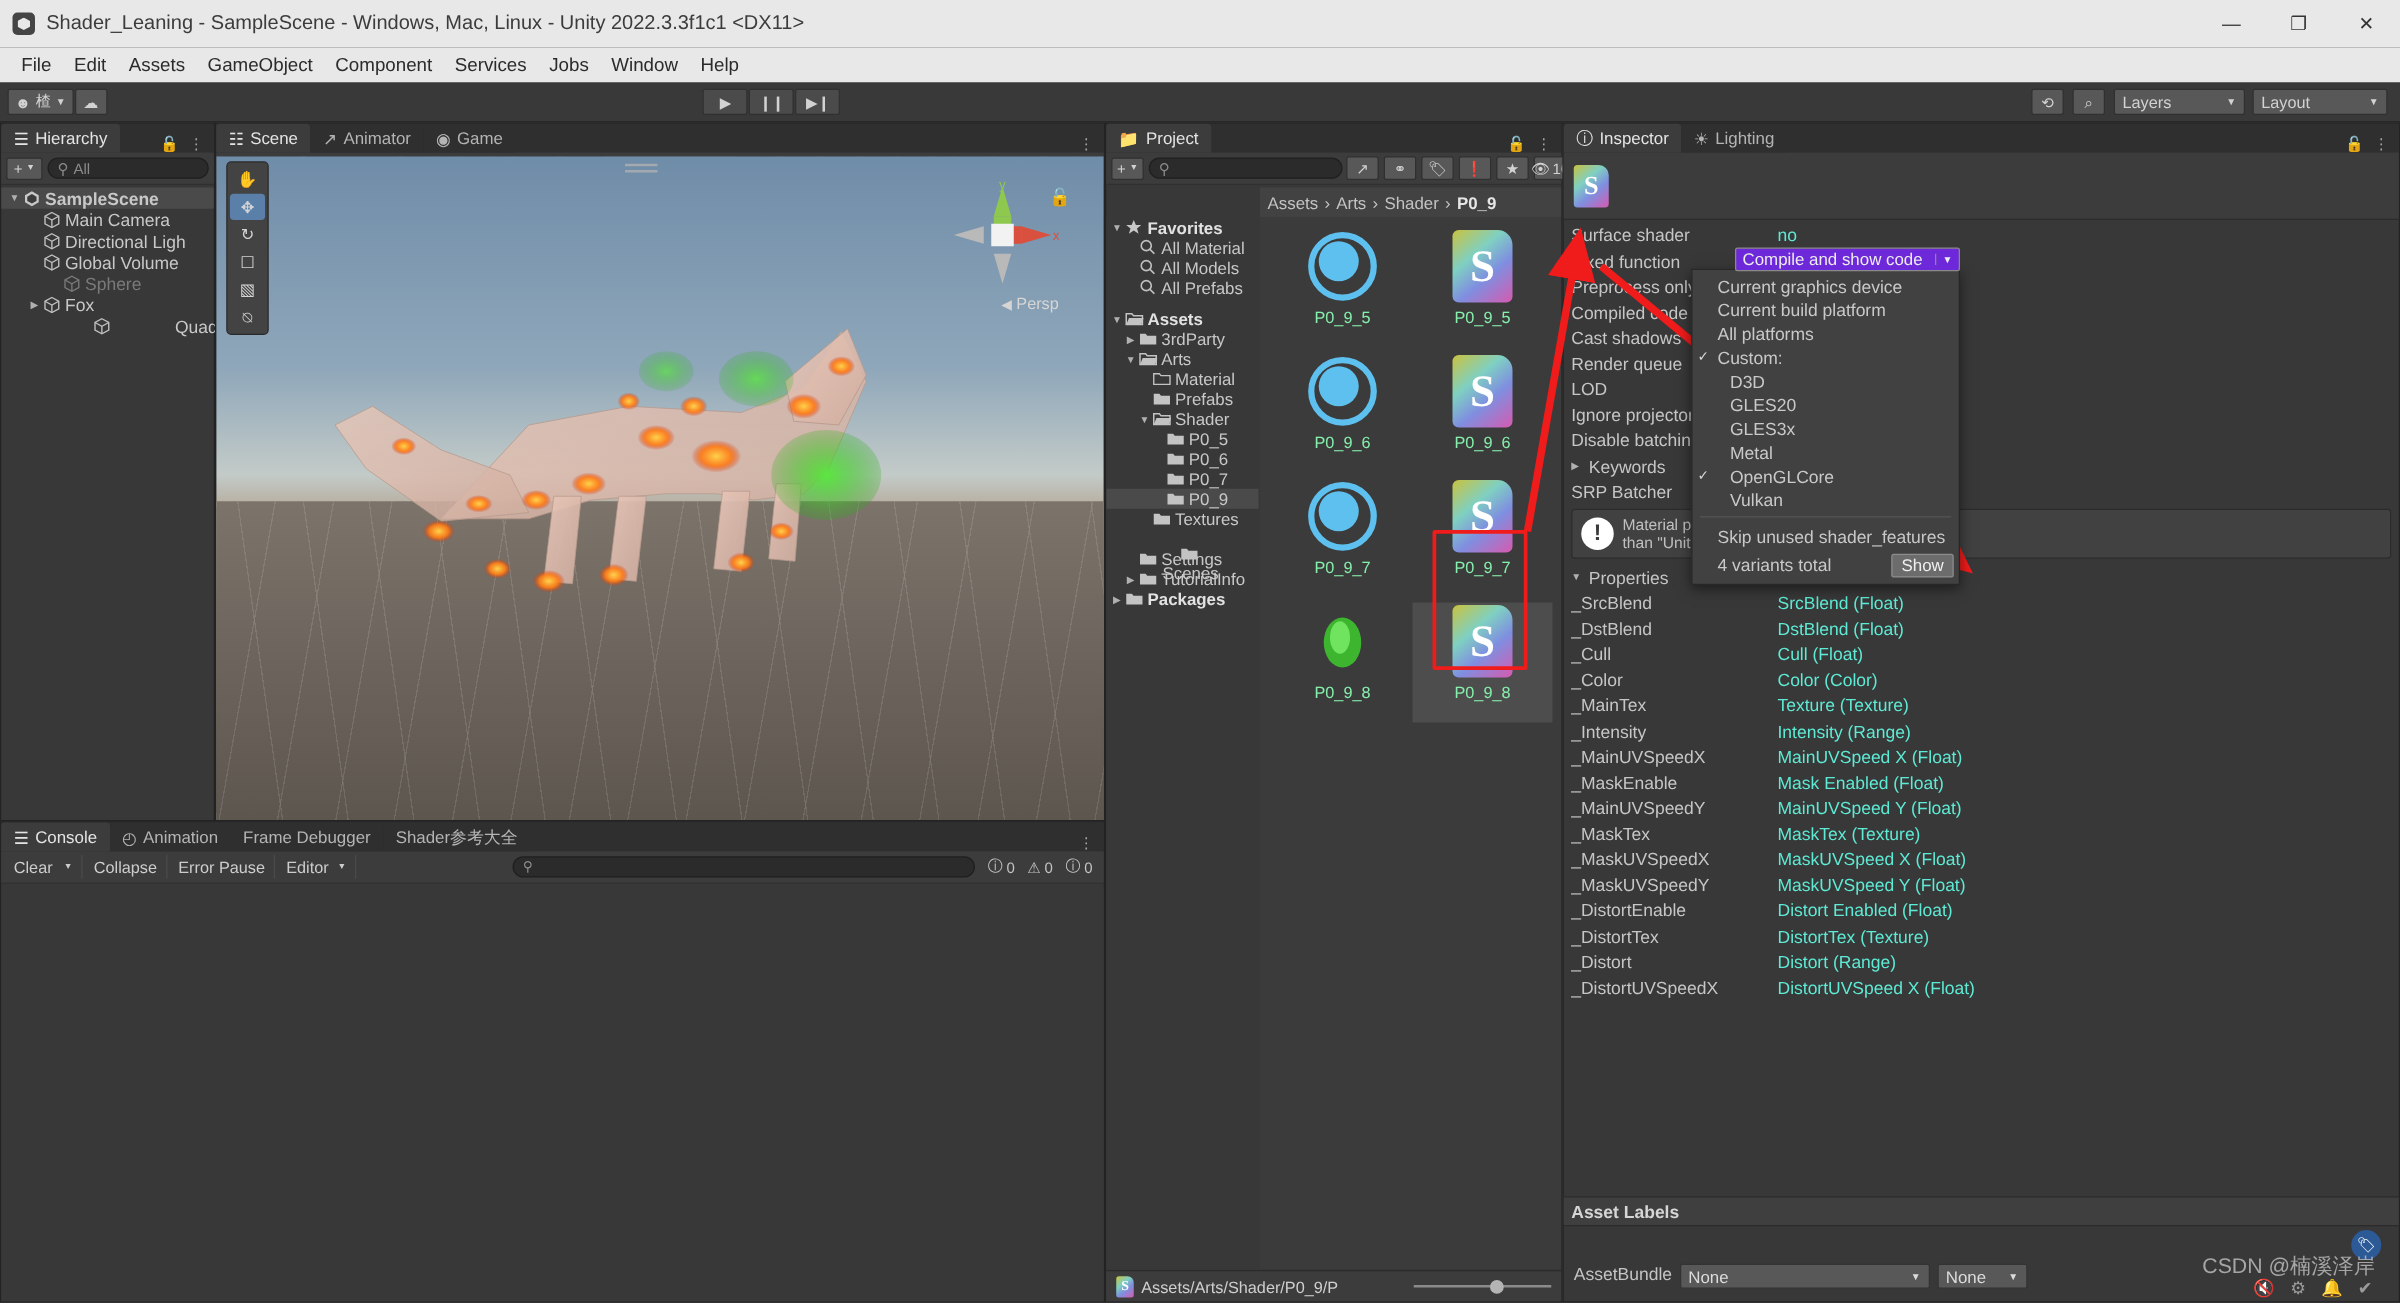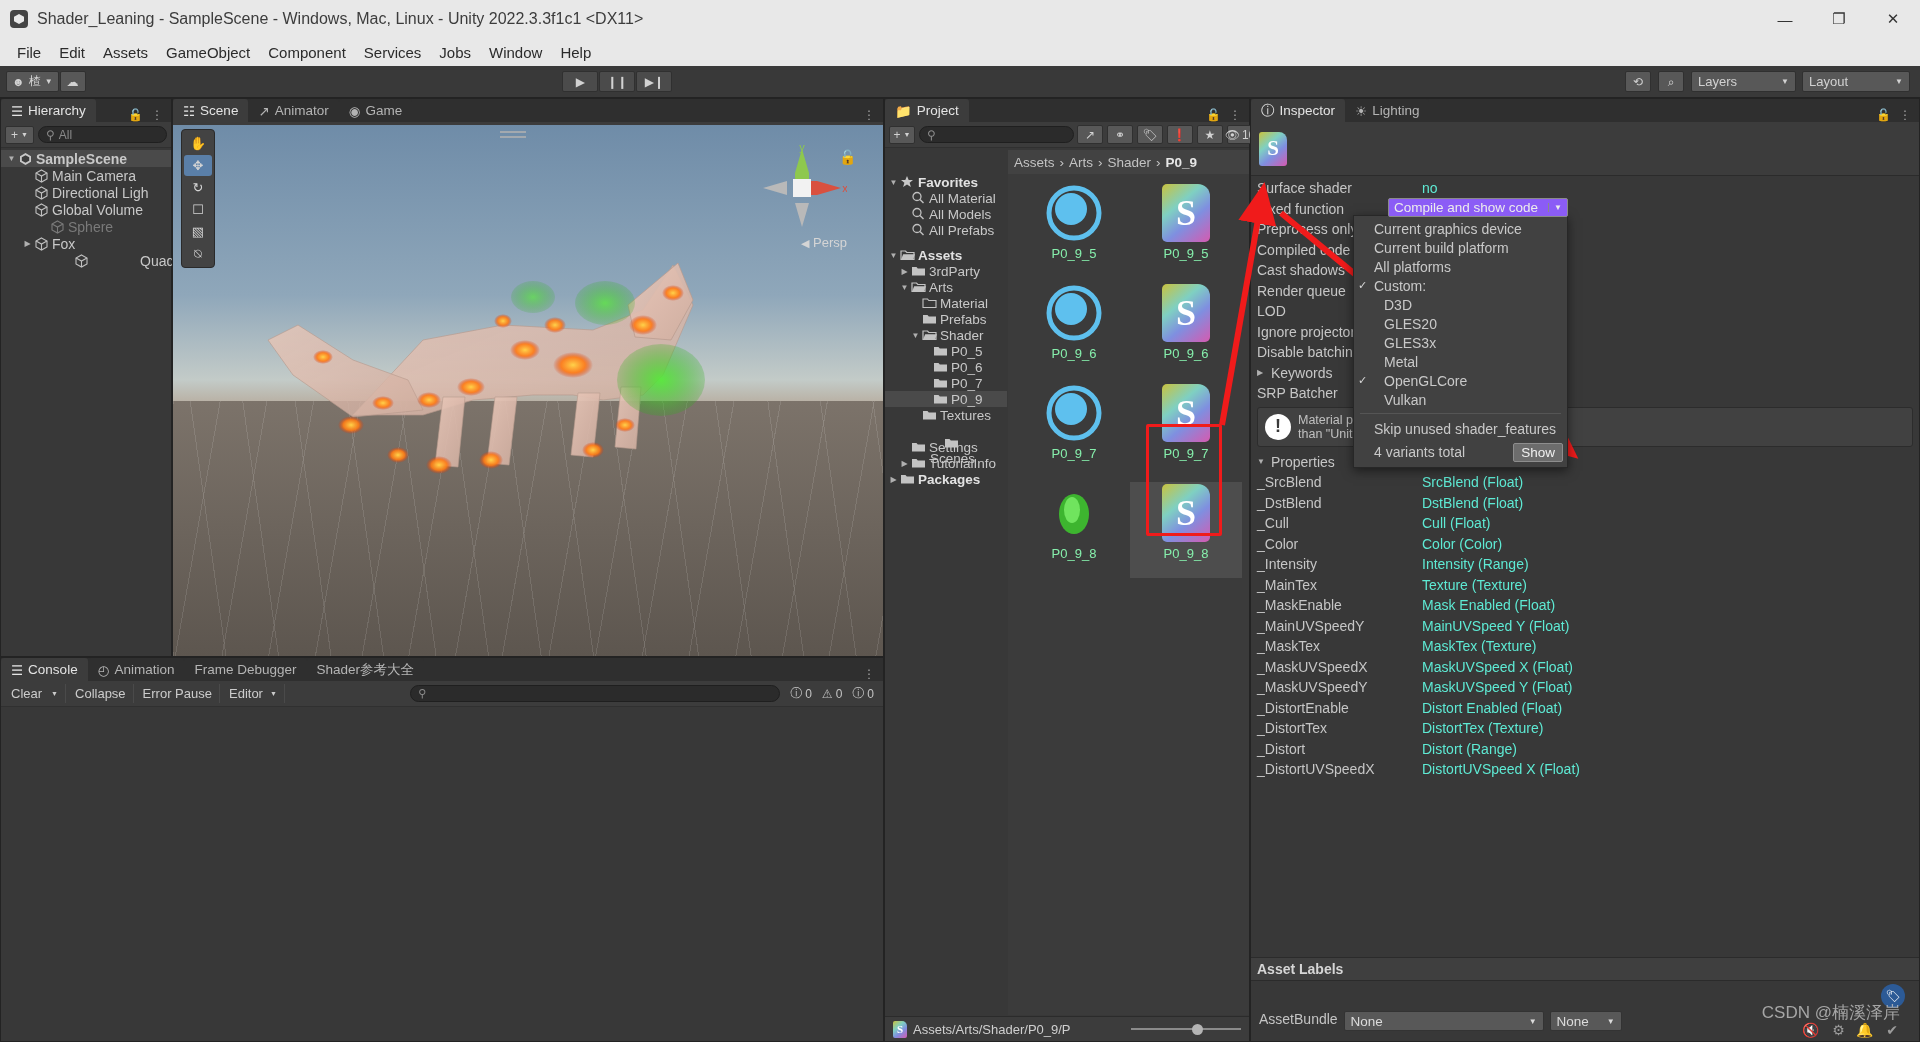--- a/index.html
+++ b/index.html
@@ -127,21 +127,21 @@
   
   .popup { position:absolute; left:1353px; top:215px; width:215px; background:#414141; border:1px solid #272727;
            box-shadow:0 3px 10px rgba(0,0,0,.5); z-index:40; padding:3px 0; }
   .pitem { height:19px; display:flex; align-items:center; font-size:14px; color:#c9c9c9; padding-left:4px; }
   .pitem .ck { width:16px; flex:0 0 16px; font-size:11px; color:#d8d8d8; }
   .pitem .lbl { }
   .pitem.ind .lbl { padding-left:10px; }
   .psep { height:1px; background:#555; margin:4px 6px; }
   .pfoot { height:24px; display:flex; align-items:center; padding-left:20px; font-size:14px; color:#c9c9c9;}
   .showbtn { margin-left:auto; margin-right:4px; height:19px; background:#6c6c6c; border:1px solid #8d8d8d; border-radius:2px; padding:0 7px; display:flex; align-items:center; font-size:13.5px; color:#f0f0f0;}
-  .combo-field { position:absolute; left:1388px; top:198px; width:180px; height:19px; background:#8b5cf6; border:1px solid #8a8a8a; border-radius:2px; display:flex; align-items:center; padding:0 5px; font-size:13.5px; color:#ececec; z-index:41;}
+  .combo-field { position:absolute; left:1388px; top:198px; width:180px; height:19px; background:#6d28d9; border:1px solid #8a8a8a; border-radius:2px; display:flex; align-items:center; padding:0 5px; font-size:13.5px; color:#ececec; z-index:41;}
   .combo-field .car{margin-left:auto;border-left:1px solid #8a8a8a;padding-left:5px;font-size:8px;}
 
   
   .redbox { position:absolute; left:1146px; top:424px; width:76px; height:112px; border:3px solid #f01b1b; z-index:30; border-radius:2px;}
   svg.anno { position:absolute; inset:0; width:1920px; height:1042px; pointer-events:none; z-index:35; }
   .watermark { position:absolute; right:20px; bottom:18px; color:#b9b9b9; font-size:17px; z-index:50; opacity:.85;}
 
   .footer-icons{position:absolute;right:22px;bottom:4px;display:flex;gap:12px;color:#9b9b9b;font-size:14px;z-index:50;}
 </style>
 </head>
@@ -939,26 +939,30 @@
         </div>
         <div class="irow">
           <span class="k">_Cull</span>
           <span class="v">Cull (Float)</span>
         </div>
         <div class="irow">
           <span class="k">_Color</span>
           <span class="v">Color (Color)</span>
         </div>
         <div class="irow">
+          <span class="k">_MainTex</span>
+          <span class="v">Texture (Texture)</span>
+        </div>
+        <div class="irow">
           <span class="k">_Intensity</span>
           <span class="v">Intensity (Range)</span>
         </div>
         <div class="irow">
-          <span class="k">_MainTex</span>
-          <span class="v">Texture (Texture)</span>
+          <span class="k">_MainUVSpeedX</span>
+          <span class="v">MainUVSpeed X (Float)</span>
         </div>
         <div class="irow">
           <span class="k">_MaskEnable</span>
           <span class="v">Mask Enabled (Float)</span>
         </div>
         <div class="irow">
           <span class="k">_MainUVSpeedY</span>
           <span class="v">MainUVSpeed Y (Float)</span>
         </div>
         <div class="irow">

